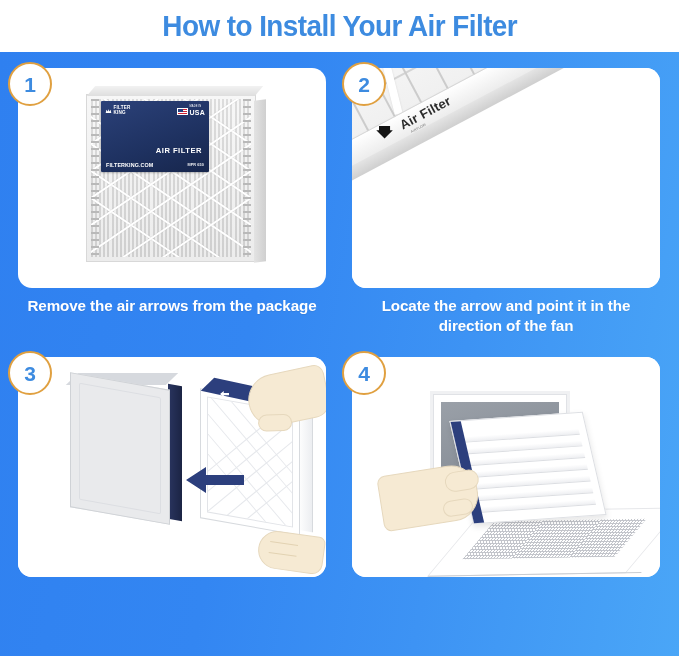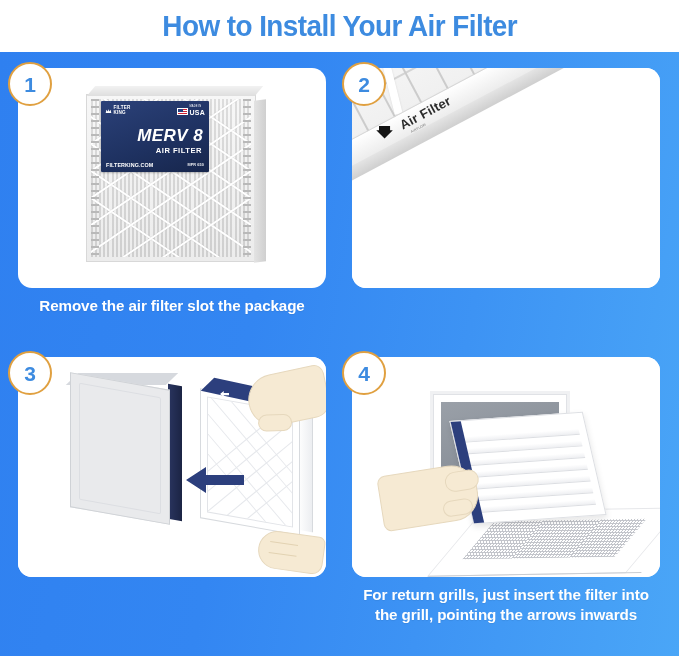--- a/index.html
+++ b/index.html
@@ -412,33 +412,32 @@
                     <div class="flag">
                       <div class="stripes"></div>
                       <div class="canton"></div>
                     </div>
                     <div class="usa-txt">
                       <span class="usa-made">MADE IN</span>
                       <span class="usa-big">USA</span>
                     </div>
                   </div>
                 </div>
-                <div class="merv">MERV 8</div>
                 <div class="airfilter">AIR FILTER</div>
                 <div class="lbl-bottom">
                   <span class="site">FILTERKING.COM</span>
                   <span class="mpr">MPR 650</span>
                 </div>
               </div>
             </div>
           </div>
         </div>
       </div>
       <div class="badge">1</div>
-      <div class="caption">Remove the air filter slot the package</div>
+      <div class="caption">Remove the air arrows from the package</div>
     </div>
 
     <div class="cell c2">
       <div class="card">
         <div class="p2">
           <div class="p2-frame">
             <div class="p2-media">
 
               <div class="band" style="top:60px"></div>
               <div class="band" style="top:98px"></div>
@@ -456,20 +455,21 @@
             <div class="p2-rail2"></div>
             <svg class="p2-arrow" viewBox="0 0 24 24">
               <path d="M4 4 L20 4 L20 10 L24 10 L12 22 L0 10 L4 10 Z" fill="#151515" transform="rotate(28 12 12) scale(0.92) translate(1,1)"></path>
             </svg>
             <div class="p2-text">Air Filter</div>
             <div class="p2-sub">AIRFLOW</div>
           </div>
         </div>
       </div>
       <div class="badge">2</div>
+      <div class="caption">Locate the arrow and point it in the direction of the fan</div>
     </div>
 
     <div class="cell c3">
       <div class="card">
         <div class="p3">
 
           <div class="slot-unit">
             <div class="slot-top"></div>
             <div class="slot-edge"></div>
             <div class="slot-face">
@@ -544,17 +544,16 @@
             </div>
           </div>
 
           <div class="hand4">
             <div class="finger"></div>
             <div class="finger2"></div>
           </div>
         </div>
       </div>
       <div class="badge">4</div>
-      <div class="caption">For return grills, just insert the filter into the grill, pointing the arrows inwards</div>
     </div>
 
   </div>
 </div>
 
 </body></html>

